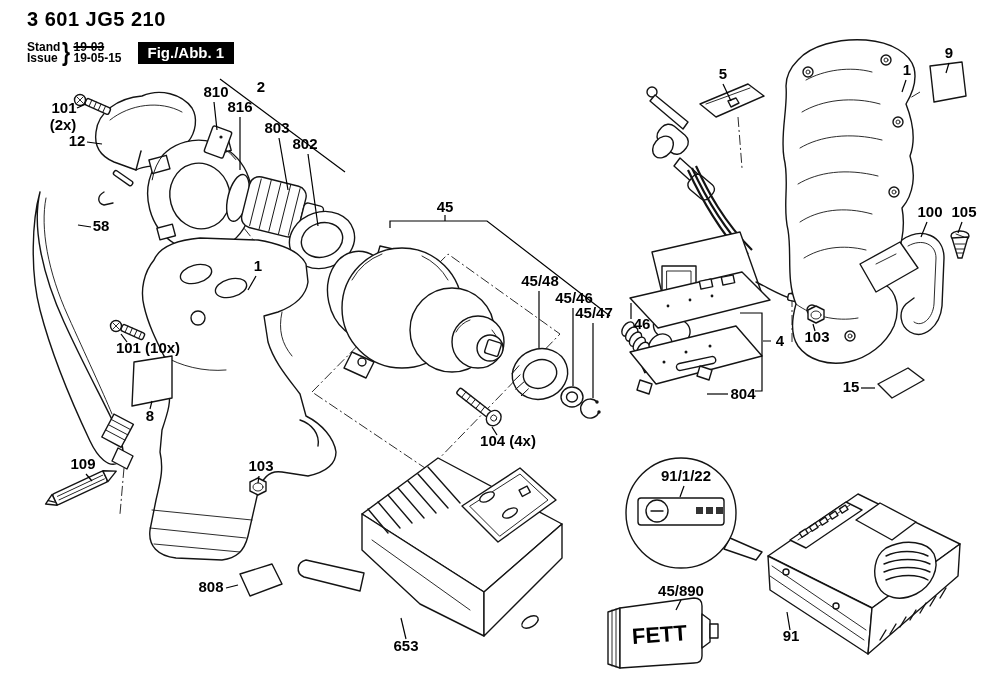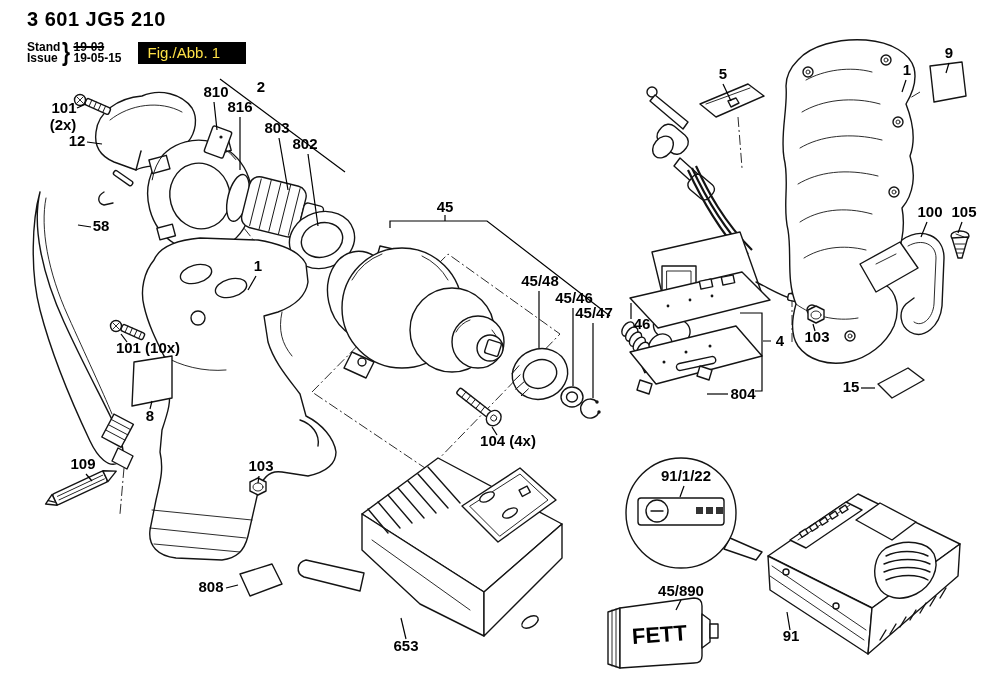--- a/index.html
+++ b/index.html
@@ -5,22 +5,22 @@
   html,body{margin:0;padding:0;background:#fff;}
   .stage{position:relative;width:1000px;height:686px;background:#fff;overflow:hidden;
          font-family:"Liberation Sans",sans-serif;}
   .title-block{position:absolute;left:27px;top:8px;color:#000;}
   .pn{font-size:20px;font-weight:bold;letter-spacing:.5px;}
   .issue-row{display:flex;align-items:center;margin-top:6px;}
   .si-labels{font-size:12px;font-weight:bold;line-height:11px;}
   .brace{font-size:26px;font-weight:bold;margin:0 2px 0 1px;transform:scaleX(.8);}
   .dates{font-size:12px;font-weight:bold;line-height:11px;}
   .old-date{text-decoration:line-through;text-decoration-thickness:2px;}
-  .figbox{background:#000;color:#fde047;font-size:15px;font-weight:normal;
-          padding:2px 26px 3px 10px;margin-left:16px;}
+  .figbox{background:#000;color:#ffffff;font-size:15px;font-weight:bold;
+          padding:2px 10px 3px 10px;margin-left:16px;}
   svg{position:absolute;left:0;top:0;}
   .fw{fill:#fff;stroke:#141414;stroke-width:1.4;stroke-linejoin:round;}
   .ln{fill:none;stroke:#141414;stroke-width:1.4;stroke-linejoin:round;stroke-linecap:round;}
   .thin{stroke-width:.9;}
   .wire{fill:none;stroke:#141414;stroke-width:2.2;}
   .dd{fill:none;stroke:#141414;stroke-width:.9;stroke-dasharray:10 3 2 3;}
   .leader{fill:none;stroke:#000;stroke-width:1.2;}
   .callout{font:bold 15px "Liberation Sans",sans-serif;fill:#000;text-anchor:middle;}
   .tube-text{font:bold 22px "Liberation Sans",sans-serif;fill:#000;text-anchor:middle;}
 </style>

